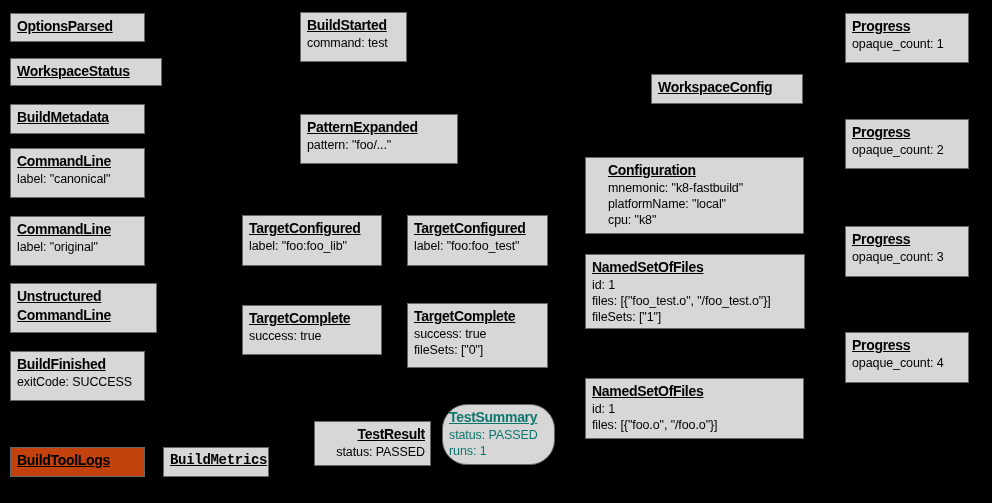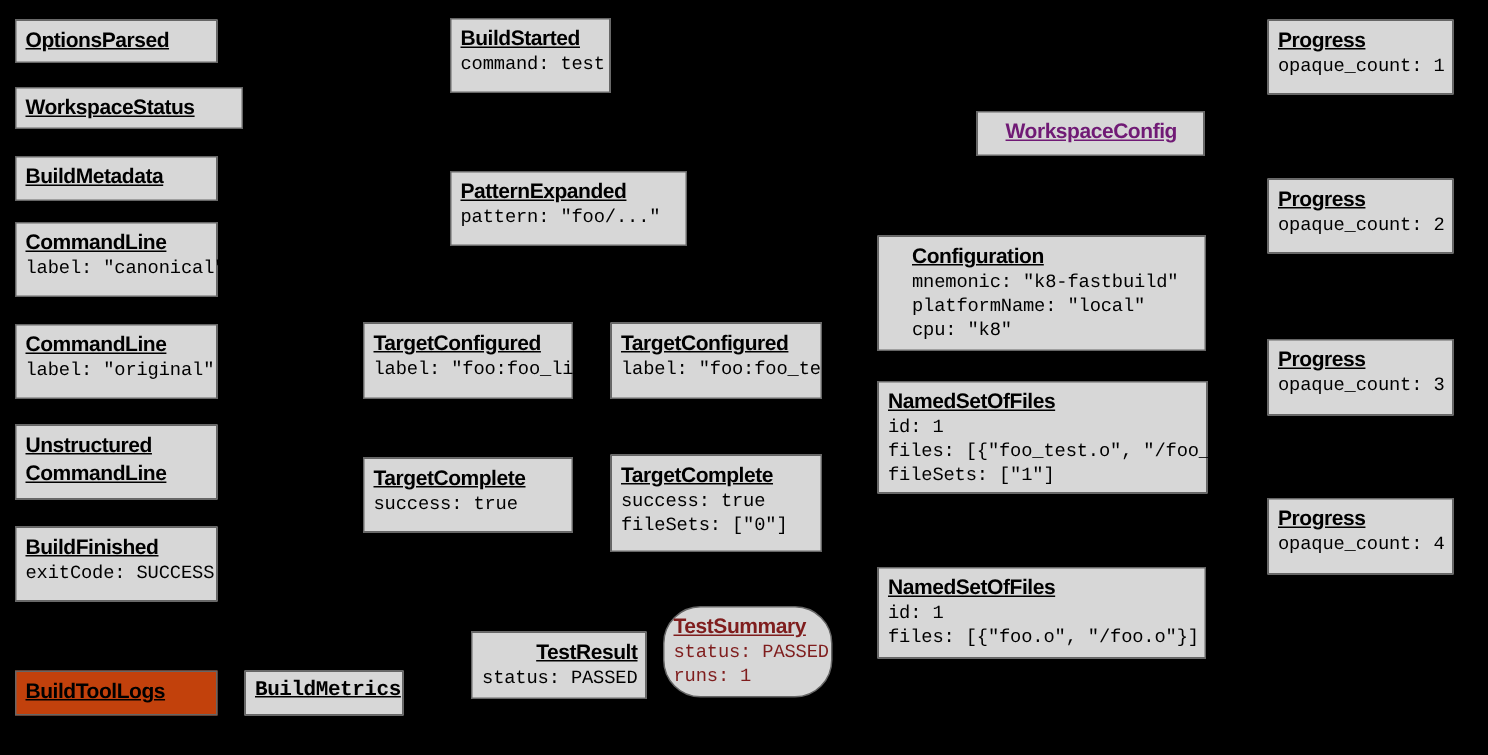--- a/index.html
+++ b/index.html
@@ -31,21 +31,20 @@
     letter-spacing: -0.3px;
     line-height: 19px;
     white-space: normal;
   }
   .node .line {
     display: block;
     font-size: 12.5px;
     letter-spacing: -0.1px;
     line-height: 16px;
     white-space: nowrap;
-    font-family: Liberation Mono, monospace;
   }
 </style>
 </head>
 <body>
 
 <div id="canvas" style="background: rgb(0, 0, 0);">
     <div class="node" style="left: 10px; top: 13px; width: 135px; height: 29px; background: rgb(215, 215, 215); border-color: rgb(102, 102, 102); color: rgb(0, 0, 0);">
       <span class="title">OptionsParsed</span>
     </div>
     <div class="node" style="left: 10px; top: 58px; width: 152px; height: 28px; background: rgb(215, 215, 215); border-color: rgb(102, 102, 102); color: rgb(0, 0, 0);">
@@ -55,21 +54,21 @@
       <span class="title">BuildMetadata</span>
     </div>
     <div class="node" style="left: 10px; top: 148px; width: 135px; height: 50px; background: rgb(215, 215, 215); border-color: rgb(102, 102, 102); color: rgb(0, 0, 0);">
       <span class="title">CommandLine</span>
       <span class="line">label: "canonical"</span>
     </div>
     <div class="node" style="left: 10px; top: 216px; width: 135px; height: 50px; background: rgb(215, 215, 215); border-color: rgb(102, 102, 102); color: rgb(0, 0, 0);">
       <span class="title">CommandLine</span>
       <span class="line">label: "original"</span>
     </div>
-    <div class="node" style="left: 10px; top: 283px; width: 135px; height: 50px; background: rgb(215, 215, 215); border-color: rgb(102, 102, 102); color: rgb(0, 0, 0);">
+    <div class="node" style="left: 10px; top: 283px; width: 147px; height: 50px; background: rgb(215, 215, 215); border-color: rgb(102, 102, 102); color: rgb(0, 0, 0);">
       <span class="title">Unstructured CommandLine</span>
     </div>
     <div class="node" style="left: 10px; top: 351px; width: 135px; height: 50px; background: rgb(215, 215, 215); border-color: rgb(102, 102, 102); color: #000000;">
       <span class="title">BuildFinished</span>
       <span class="line">exitCode: SUCCESS</span>
     </div>
     <div class="node" style="left: 10px; top: 447px; width: 135px; height: 30px; background: #c2410c; border-color: rgb(102, 102, 102); color: rgb(0, 0, 0);">
       <span class="title">BuildToolLogs</span>
     </div>
     <div class="node" style="left: 163px; top: 447px; width: 106px; height: 30px; background: rgb(215, 215, 215); border-color: rgb(102, 102, 102); color: rgb(0, 0, 0); font-family: Liberation Mono, monospace;">
@@ -97,26 +96,26 @@
     </div>
     <div class="node" style="left: 407px; top: 303px; width: 141px; height: 65px; background: rgb(215, 215, 215); border-color: rgb(102, 102, 102); color: rgb(0, 0, 0);">
       <span class="title">TargetComplete</span>
       <span class="line">success: true</span>
       <span class="line">fileSets: ["0"]</span>
     </div>
     <div class="node" style="left: 314px; top: 421px; width: 117px; height: 45px; background: rgb(215, 215, 215); border-color: rgb(102, 102, 102); color: rgb(0, 0, 0); text-align: right;">
       <span class="title">TestResult</span>
       <span class="line">status: PASSED</span>
     </div>
-    <div class="node" style="left: 442px; top: 404px; width: 113px; height: 61px; background: rgb(215, 215, 215); border-color: rgb(102, 102, 102); color: #7f1d1d; border-radius: 25px;">
+    <div class="node" style="left: 442px; top: 404px; width: 113px; height: 61px; background: rgb(215, 215, 215); border-color: rgb(102, 102, 102); color: #0f766e; border-radius: 25px;">
       <span class="title">TestSummary</span>
       <span class="line">status: PASSED</span>
       <span class="line">runs: 1</span>
     </div>
-    <div class="node" style="left: 651px; top: 74px; width: 152px; height: 30px; background: rgb(215, 215, 215); border-color: rgb(102, 102, 102); color: #701a75; text-align: center;">
+    <div class="node" style="left: 651px; top: 74px; width: 152px; height: 30px; background: rgb(215, 215, 215); border-color: rgb(102, 102, 102); color: #000000;">
       <span class="title">WorkspaceConfig</span>
     </div>
     <div class="node" style="left: 585px; top: 157px; width: 219px; height: 77px; background: rgb(215, 215, 215); border-color: rgb(102, 102, 102); color: rgb(0, 0, 0); padding-left: 22px;">
       <span class="title">Configuration</span>
       <span class="line">mnemonic: "k8-fastbuild"</span>
       <span class="line">platformName: "local"</span>
       <span class="line">cpu: "k8"</span>
     </div>
     <div class="node" style="left: 585px; top: 254px; width: 220px; height: 75px; background: rgb(215, 215, 215); border-color: rgb(102, 102, 102); color: rgb(0, 0, 0);">
       <span class="title">NamedSetOfFiles</span>

